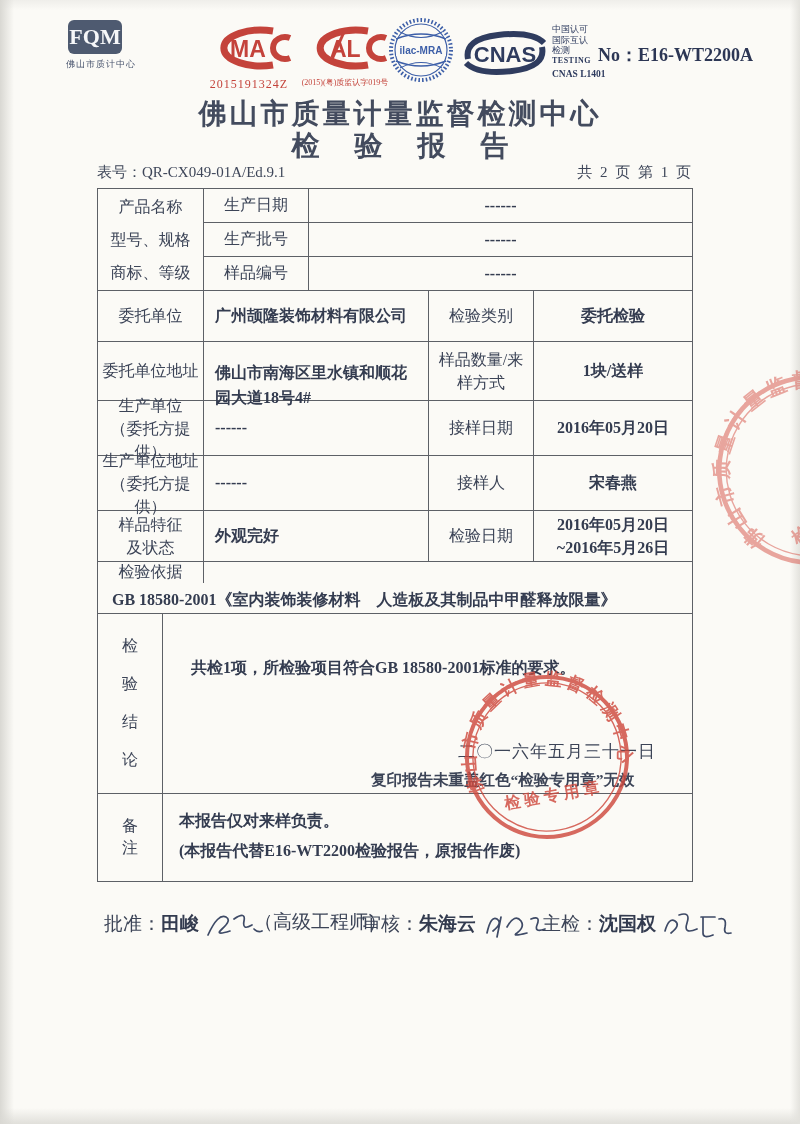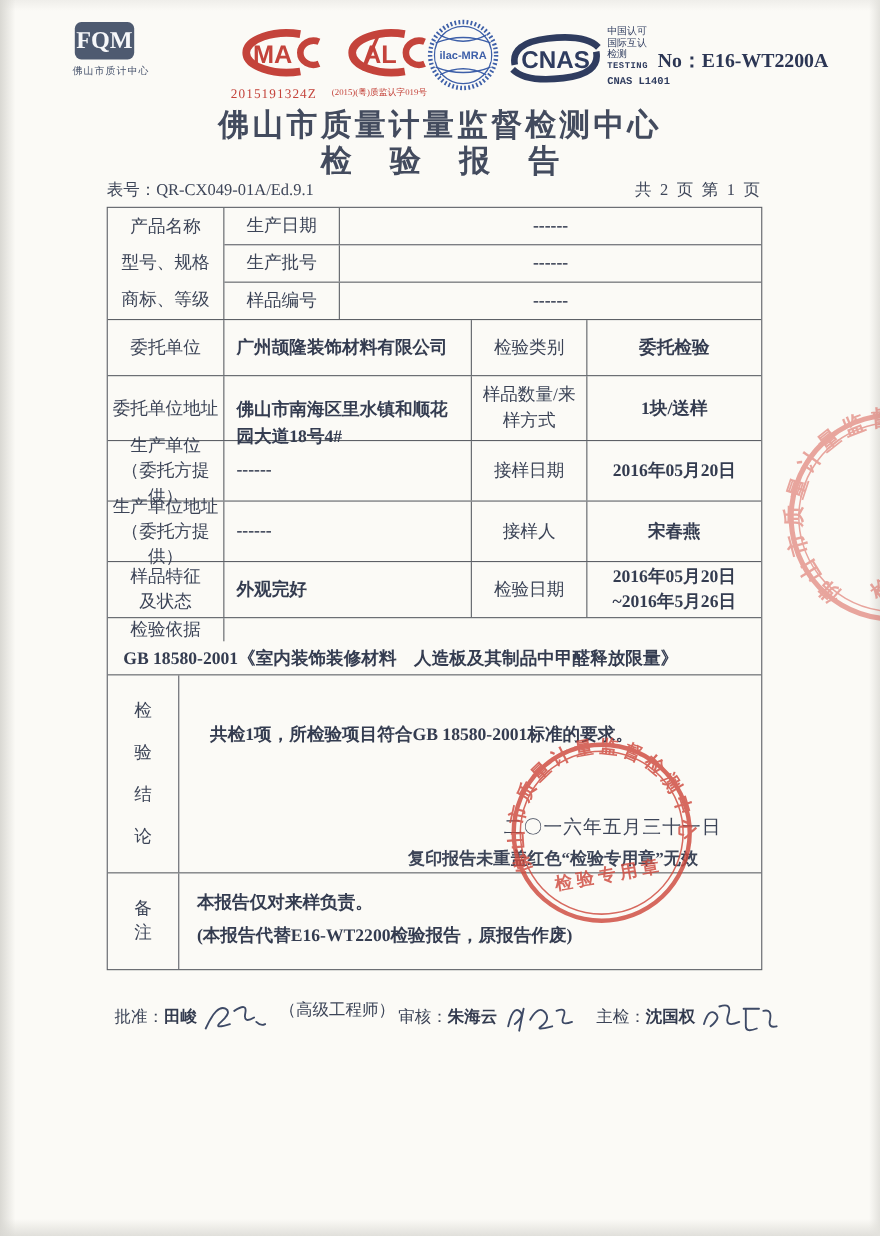--- a/index.html
+++ b/index.html
@@ -25,21 +25,21 @@
     left:66px; top:20px; width:58px; text-align:center;
   }
   .fqm-badge {
     display:inline-block; width:54px; height:34px; line-height:34px;
     background:#4e5a70; color:#f6f7f9; border-radius:6px;
     font-weight:bold; font-size:22px; letter-spacing:0;
   }
   .fqm-caption { margin-top:4px; font-size:9px; color:#46526c; letter-spacing:1px; white-space:nowrap; }
   .mark-code { font-size:12px; color:#c4433b; letter-spacing:1px; text-align:center; margin-top:1px; white-space:nowrap; }
   .mark-code.small { font-size:8px; letter-spacing:0; }
-  .cnas-txt { left:552px; top:24px; font-size:9px; color:#2f3c5f; line-height:10.5px; font-family:Liberation Mono, monospace; }
+  .cnas-txt { left:552px; top:24px; font-size:9px; color:#2f3c5f; line-height:10.5px; font-family:Liberation Serif, serif; }
   .cnas-txt .en { font-size:8px; font-weight:bold; letter-spacing:.5px; }
   .cnas-l { margin-top:3px; font-weight:bold; font-size:9.5px; }
   .report-no { left:598px; top:43px; font-size:18px; font-weight:bold; color:#2c3654; white-space:nowrap; }
   
   .org-title { left:0; top:95px; width:800px; text-align:center;
     font-size:28px; font-weight:bold; color:#434b5e; letter-spacing:3px; }
   .doc-title { left:0; top:127px; width:800px; text-align:center;
     font-size:28px; font-weight:bold; color:#434b5e; letter-spacing:14px; text-indent:14px; }
   .form-line { left:97px; top:163px; width:596px; font-size:15px; color:#3e4659; }
   .form-line .right { float:right; letter-spacing:2px; }
@@ -75,21 +75,21 @@
   .free .conclusion { position:absolute; left:28px; top:44px; font-weight:bold; font-size:16px; color:#343c50; }
   .free .seal-date { position:absolute; left:295px; top:126px; font-size:17px; color:#3c4457; letter-spacing:1px; }
   .free .copy-note { position:absolute; left:208px; top:156px; font-size:15.5px; font-weight:600; color:#3c4457; }
   .remark-lines { position:relative; flex:1; display:block; padding:12px 0 0 16px; text-align:left; }
   .remark-lines div { font-weight:bold; color:#343c50; font-size:16px; line-height:30px; }
   
   .seal { position:absolute; pointer-events:none; }
   .seal-center { left:459px; top:669px; width:176px; height:176px; transform:rotate(-10deg); opacity:.82; }
   .seal-edge { left:710px; top:368px; width:204px; height:204px; transform:rotate(-38deg); opacity:.55; }
   
-  .footer { left:104px; top:901px; width:620px; height:46px; font-size:15px; color:#3c4457; }
+  .footer { left:104px; top:901px; width:620px; height:46px; font-size:19px; color:#3c4457; }
   .footer .lab { }
   .footer b { color:#333b4f; }
   .footer .item { position:absolute; top:8px; white-space:nowrap; }
   .sigsvg { vertical-align:middle; }
 </style>
 </head>
 <body>
 
 <div class="page">
 

